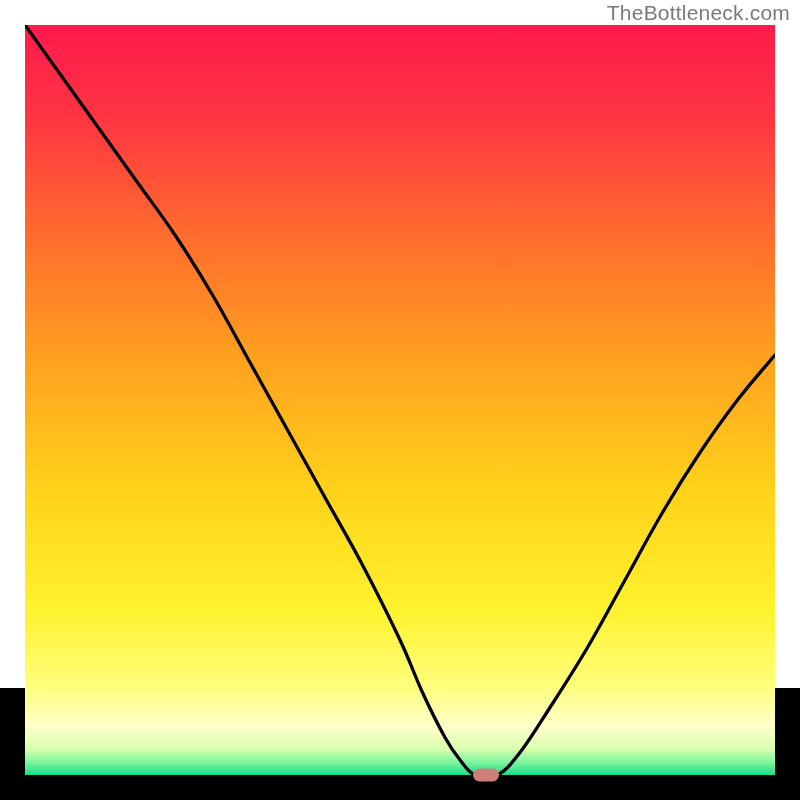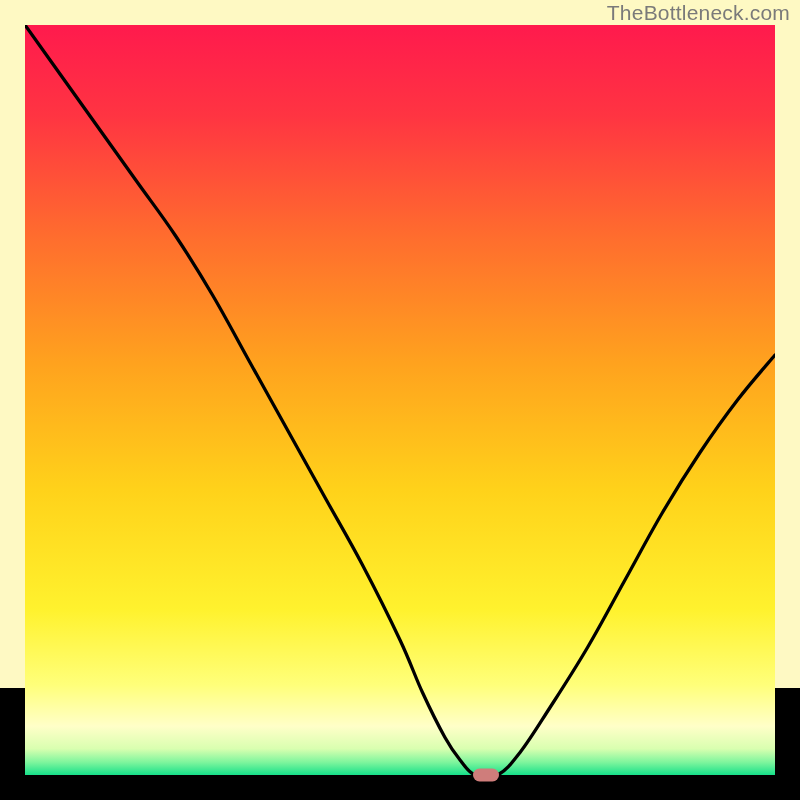--- a/index.html
+++ b/index.html
@@ -8,21 +8,21 @@
     width: 800px;
     height: 800px;
     background: #000;
     overflow: hidden;
     font-family: Arial, Helvetica, sans-serif;
   }
   .frame {
     position: relative;
     width: 800px;
     height: 688px;
-    background: #fef9c3;
+    background: #ffffff;
   }
   .watermark {
     position: absolute;
     top: 1px;
     right: 10px;
     color: #7a7a7a;
     font-size: 21px;
     font-weight: 400;
     letter-spacing: 0.2px;
     user-select: none;

